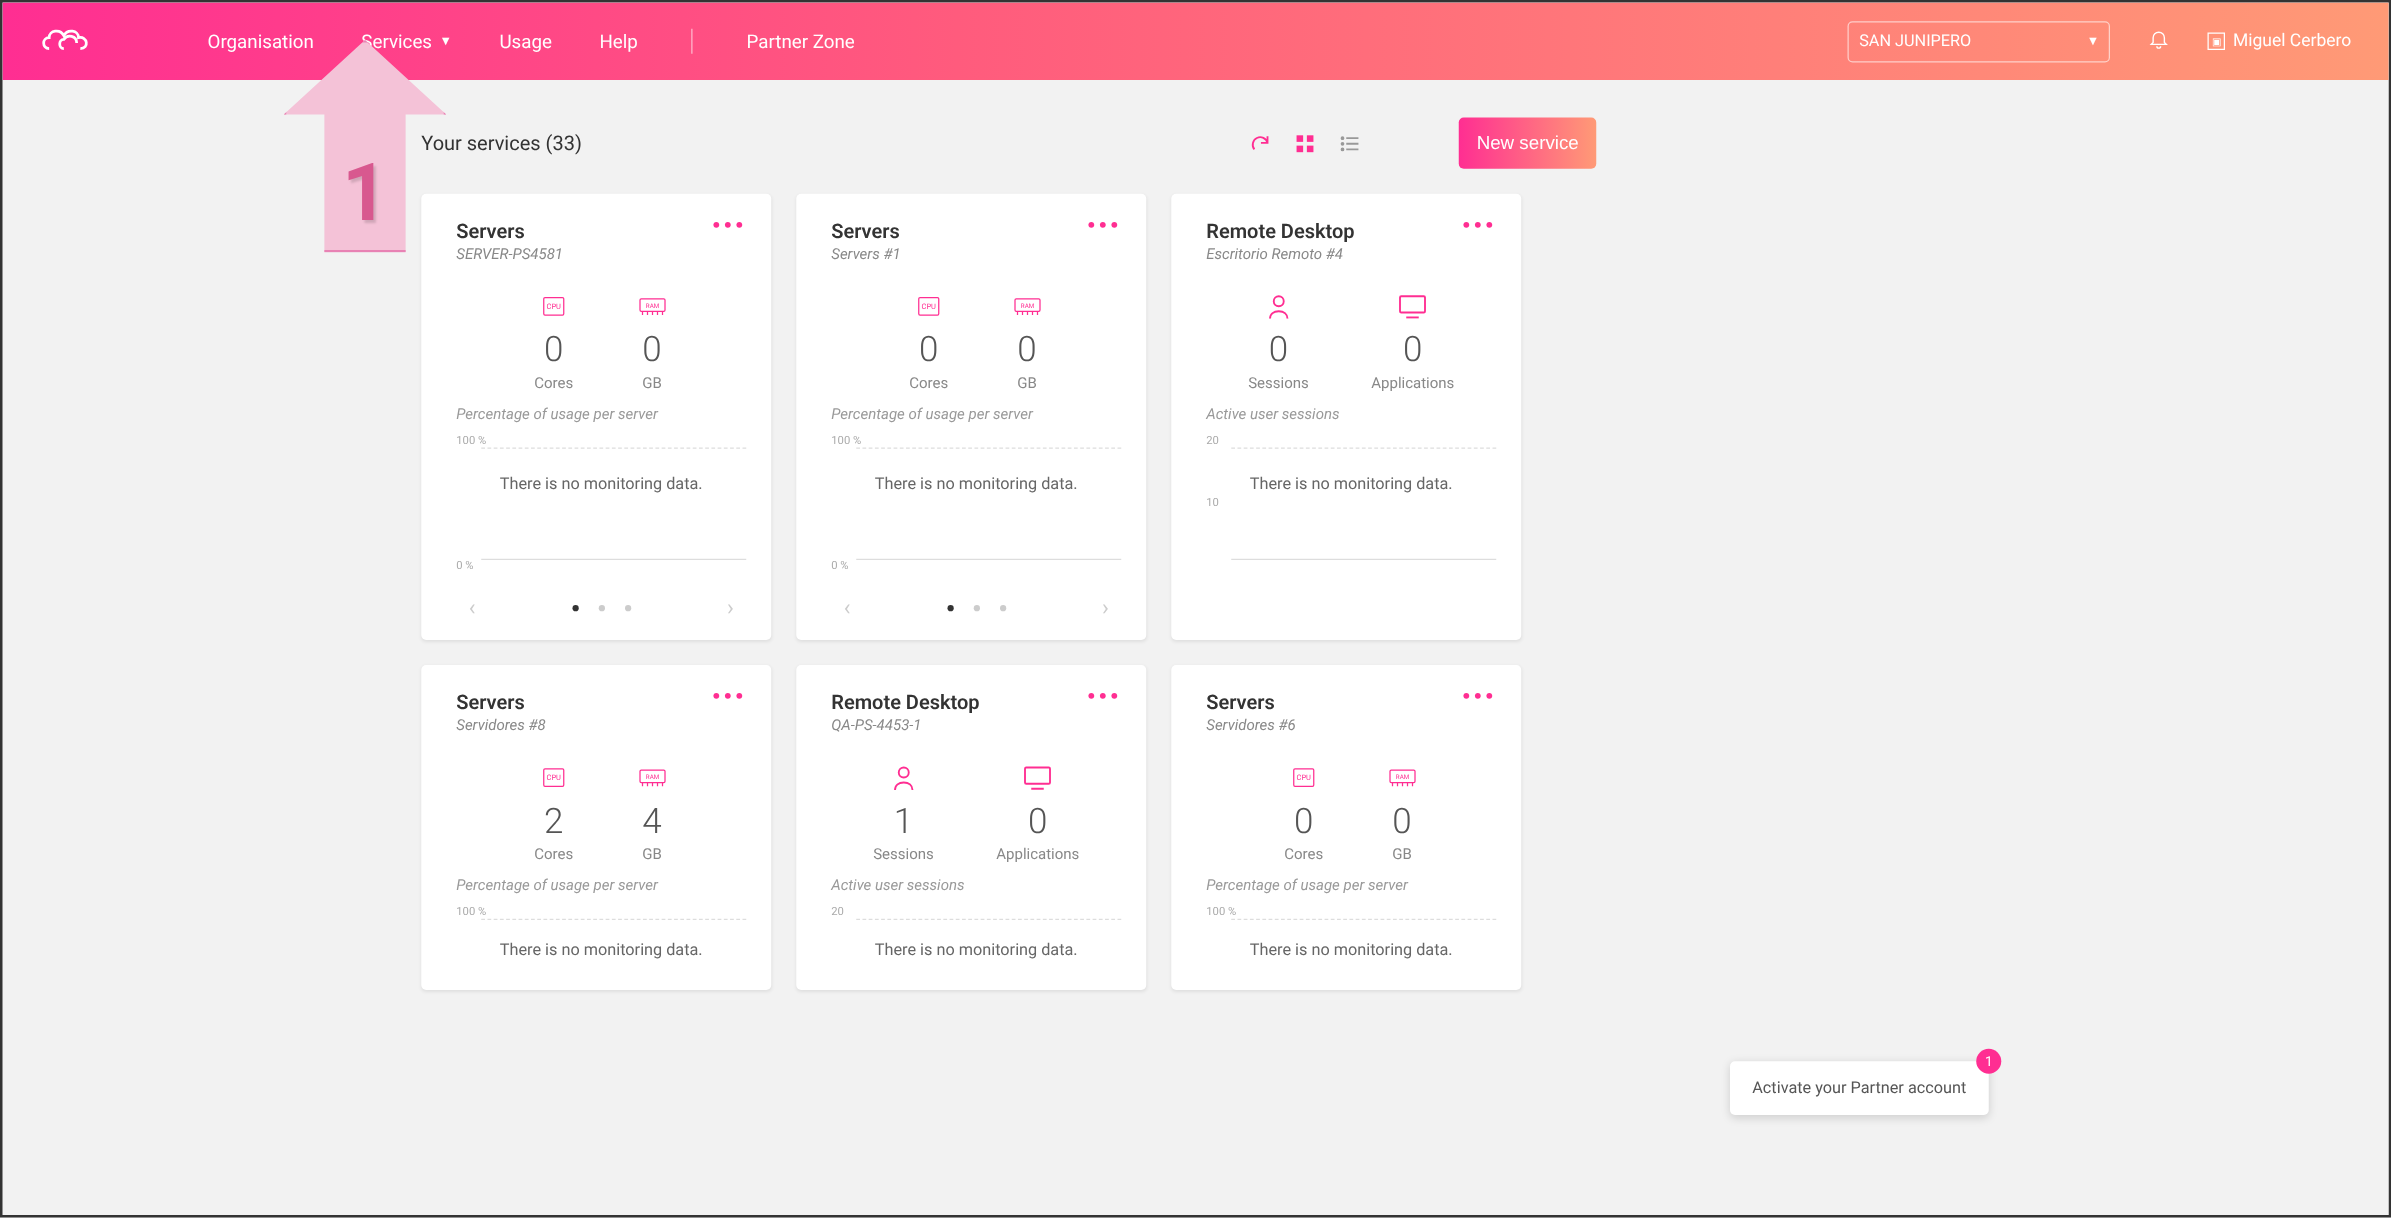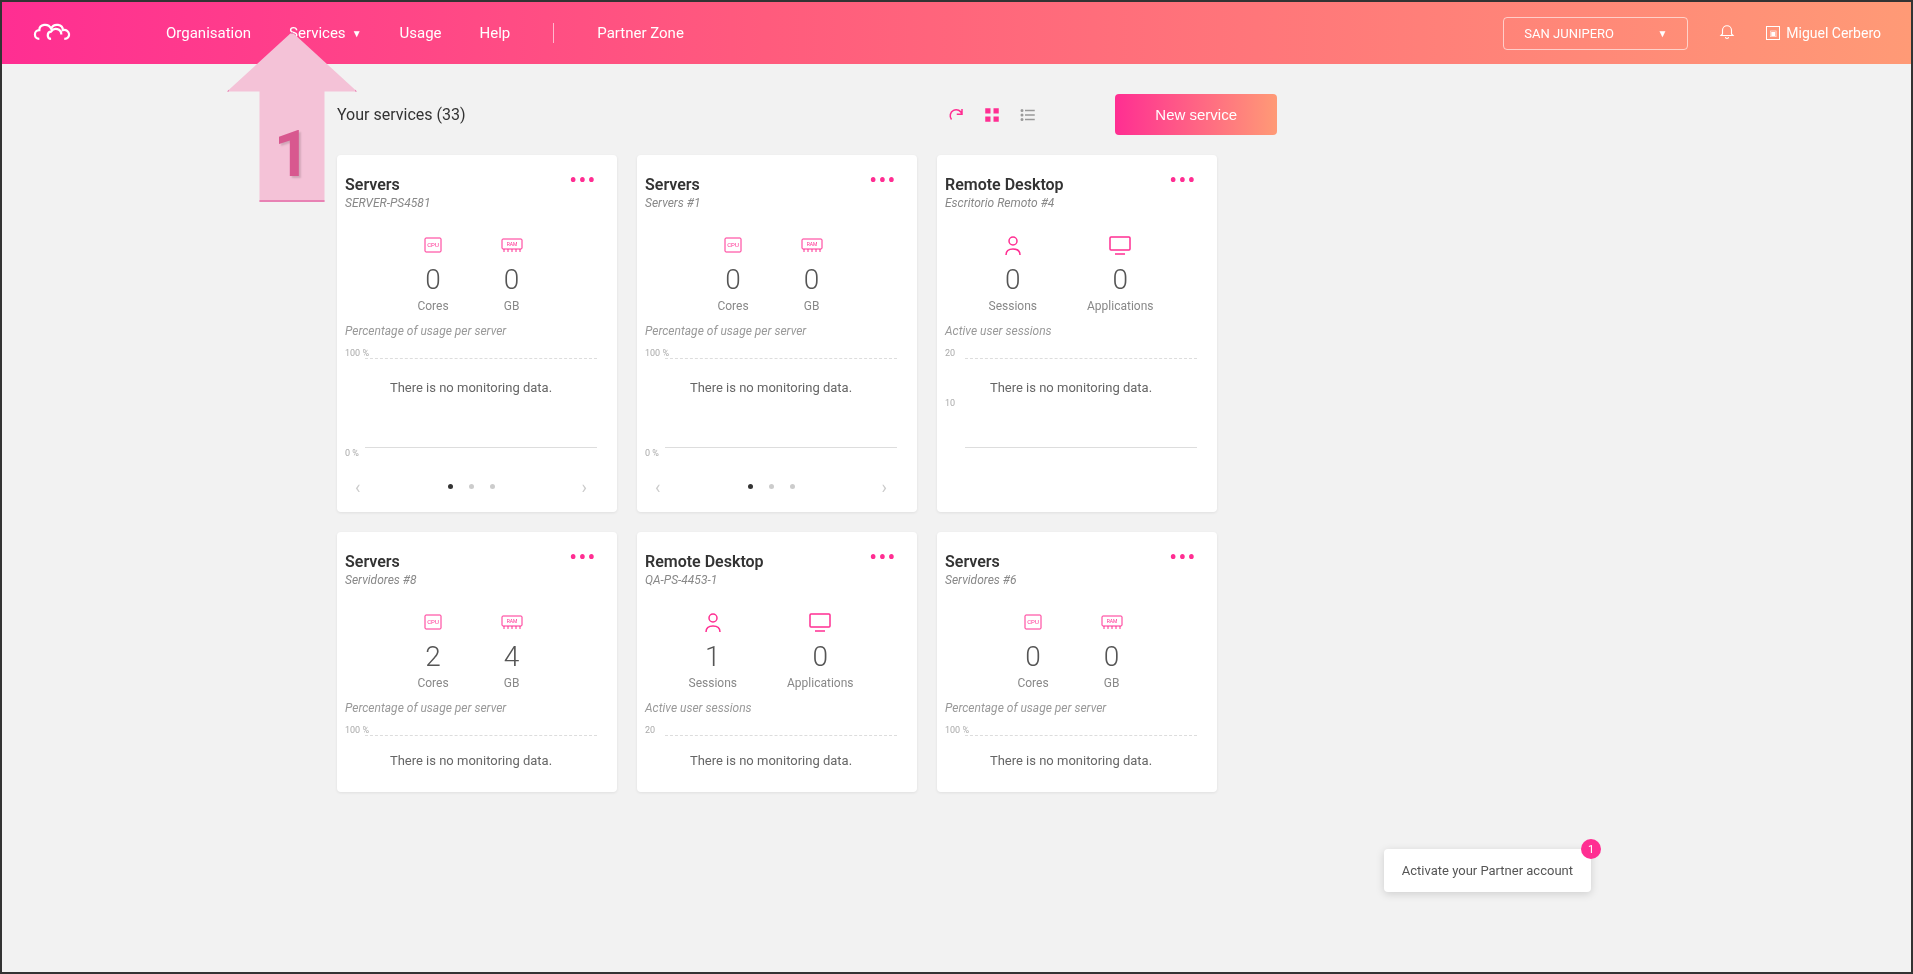--- a/index.html
+++ b/index.html
@@ -5,36 +5,36 @@
 * { margin: 0; padding: 0; box-sizing: border-box; }
 body { font-family: -apple-system, BlinkMacSystemFont, "Segoe UI", Roboto, sans-serif; background: #f2f2f2; color: #333; border: 2px solid #333; width:1913px; height:974px; overflow:hidden; position:relative;}
 .header { height: 62px; background: linear-gradient(90deg, #ff2e92 0%, #ff5b7d 40%, #ff9a76 100%); display:flex; align-items:center; padding: 0 30px; color:#fff; }
 .logo { display:flex; align-items:center; margin-right: 90px;}
 .logo svg { width: 44px; height: 30px; }
 .nav { display:flex; align-items:center; gap: 38px; font-size: 15px;}
 .nav-item { cursor:pointer; display:flex; align-items:center; gap:6px;}
 .nav-item .caret { font-size:10px;}
 .nav-divider { width:1px; height:20px; background: rgba(255,255,255,0.6); margin: 0 5px;}
 .header-right { margin-left:auto; display:flex; align-items:center; gap:30px;}
-.org-select { border:1px solid rgba(255,255,255,0.6); border-radius:4px; padding: 8px 20px; width: 185px; display:flex; justify-content:space-between; align-items:center; font-size:13px; cursor:pointer;}
+.org-select { border:1px solid rgba(255,255,255,0.6); border-radius:4px; padding: 8px 8px; width: 210px; display:flex; justify-content:space-between; align-items:center; font-size:13px; cursor:pointer;}
 .org-select .caret { font-size:10px;}
 .bell-icon svg { width:18px; height:18px; stroke:#fff; fill:none;}
 .user-info { display:flex; align-items:center; gap:6px; font-size:14px;}
 .user-info .broken-img { width:14px; height:14px; border:1px solid #fff; display:inline-flex; align-items:center; justify-content:center; font-size:8px;}
 .main { padding: 20px 0 0 0;}
 .toolbar { width: 940px; margin: 0 0 0 335px; display:flex; align-items:center; justify-content:space-between; padding: 10px 0 20px 0;}
 .toolbar-title { font-size:16px; color:#333;}
 .toolbar-right{ display:flex; align-items:center; gap:18px;}
 .icon-btn { color:#ff2e92; cursor:pointer; display:flex; align-items:center;}
 .icon-btn svg { width:18px; height:18px; stroke:#ff2e92; fill:none; stroke-width:2;}
 .icon-btn.grid svg rect { fill:#ff2e92; stroke:none;}
 .icon-btn.list svg { stroke:#999;}
-.new-service { margin-left: 60px; background: linear-gradient(90deg,#ff2e92, #ff9a76); color:#fff; padding:12px 40px; border-radius:4px; font-size:15px; cursor:pointer; border:none;text-align:center;}
+.new-service { margin-left: 60px; background: linear-gradient(90deg,#ff2e92, #ff9a76); color:#fff; padding:12px 14px; border-radius:4px; font-size:15px; cursor:pointer; border:none;text-align:center;}
 .cards-area { margin-left: 335px; display:grid; grid-template-columns: repeat(3, 280px); gap:20px;}
-.card { background:#fff; border-radius:4px; box-shadow: 0 1px 3px rgba(0,0,0,0.08); padding: 20px 20px 15px 8px; position:relative;}
+.card { background:#fff; border-radius:4px; box-shadow: 0 1px 3px rgba(0,0,0,0.08); padding: 20px 20px 15px 28px; position:relative;}
 .card-head { display:flex; justify-content:space-between; align-items:flex-start;}
 .card-title { font-size:16px; font-weight:600; color:#333;}
 .card-sub { font-size:12px; color:#888; font-style:italic; margin-top:2px;}
 .card-menu { color:#ff2e92; font-size:20px; letter-spacing:2px; cursor:pointer; line-height:10px; font-weight:bold;}
 .metrics { display:flex; justify-content:center; gap:50px; margin-top:25px;}
 .metric { text-align:center;}
 .metric-icon { width:26px; height:20px; margin: 0 auto 8px auto; display:flex; align-items:center; justify-content:center;}
 .metric-icon svg { width:26px; height:20px; }
 .metric-val { font-size:28px; color:#555; font-weight:300;}
 .metric-label { font-size:12px; color:#888; margin-top:3px;}

